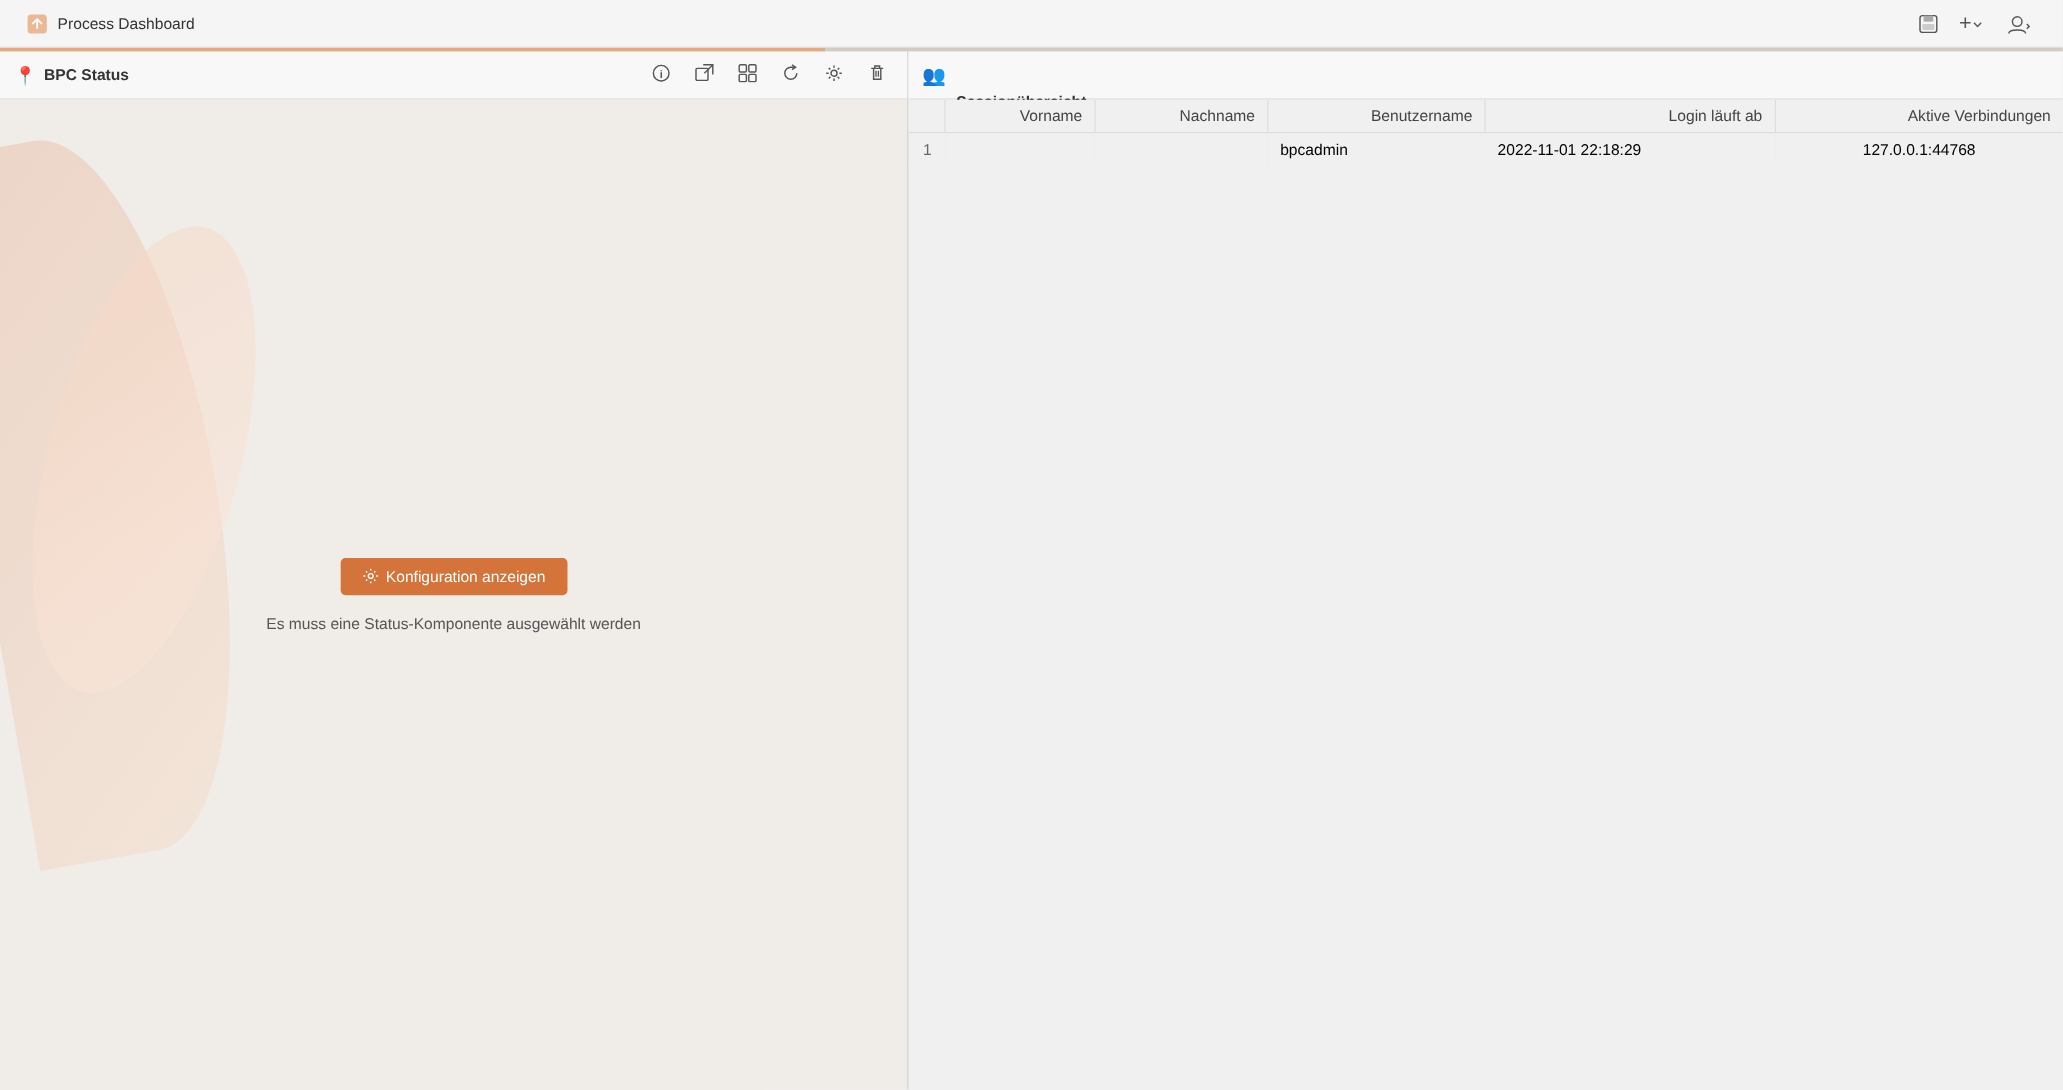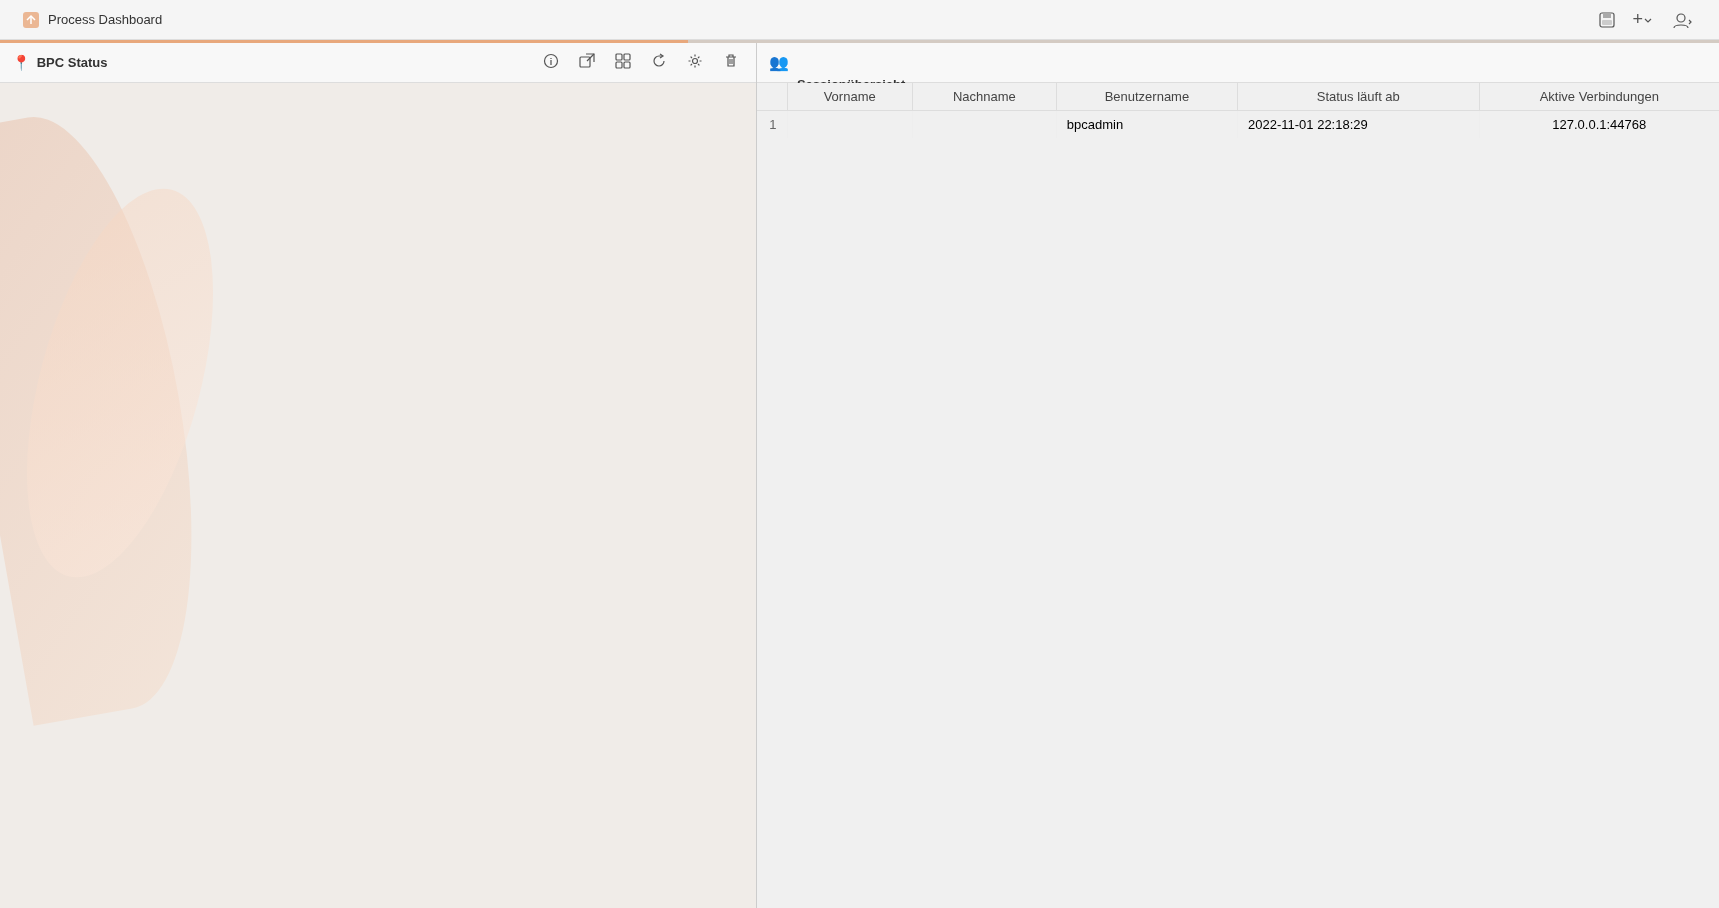--- a/index.html
+++ b/index.html
@@ -207,21 +207,21 @@
     table {
       width: 100%;
       border-collapse: collapse;
       font-size: 13px;
     }
     thead tr {
       background: #f0f0f0;
       border-bottom: 1px solid #ddd;
     }
     th {
-      text-align: center;
+      text-align: right;
       padding: 6px 10px;
       font-weight: 500;
       color: #444;
       border-right: 1px solid #ddd;
       white-space: nowrap;
     }
     th:last-child { border-right: none; }
     td {
       padding: 6px 10px;
       border-right: 1px solid #eee;
@@ -323,39 +323,49 @@
           </svg>
         </button>
       </div>
     </div>
 
     <div class="left-content">
 
       <div class="bg-shape bg-shape-1"></div>
       <div class="bg-shape bg-shape-2"></div>
 
+      <div class="center-content">
+        <button class="config-btn">
+          <svg width="14" height="14" viewBox="0 0 14 14" fill="none">
+            <circle cx="7" cy="7" r="2" stroke="white" stroke-width="1.2" fill="none"></circle>
+            <path d="M7 1 L7 2.5 M7 11.5 L7 13 M1 7 L2.5 7 M11.5 7 L13 7 M3.1 3.1 L4.1 4.1 M9.9 9.9 L10.9 10.9 M10.9 3.1 L9.9 4.1 M4.1 9.9 L3.1 10.9" stroke="white" stroke-width="1.1"></path>
+          </svg>
+          <span>Konfiguration anzeigen</span>
+        </button>
+        <span class="status-message">Es muss eine Status-Komponente ausgewählt werden</span>
+      </div>
     </div>
   </div>
 
   <div class="right-panel">
 
     <div class="right-toolbar">
       <span style="font-size:16px; color:#555;">👥</span>
       <span class="right-panel-title">Sessionübersicht</span>
     </div>
 
     <div class="session-table">
       <table>
         <thead>
           <tr>
             <th class="row-number"></th>
             <th>Vorname</th>
             <th>Nachname</th>
             <th>Benutzername</th>
-            <th>Status läuft ab</th>
+            <th>Login läuft ab</th>
             <th>Aktive Verbindungen</th>
           </tr>
         </thead>
         <tbody id="table-body">
         <tr>
       <td class="row-number">1</td>
       <td></td>
       <td></td>
       <td>bpcadmin</td>
       <td>2022-11-01 22:18:29</td>

